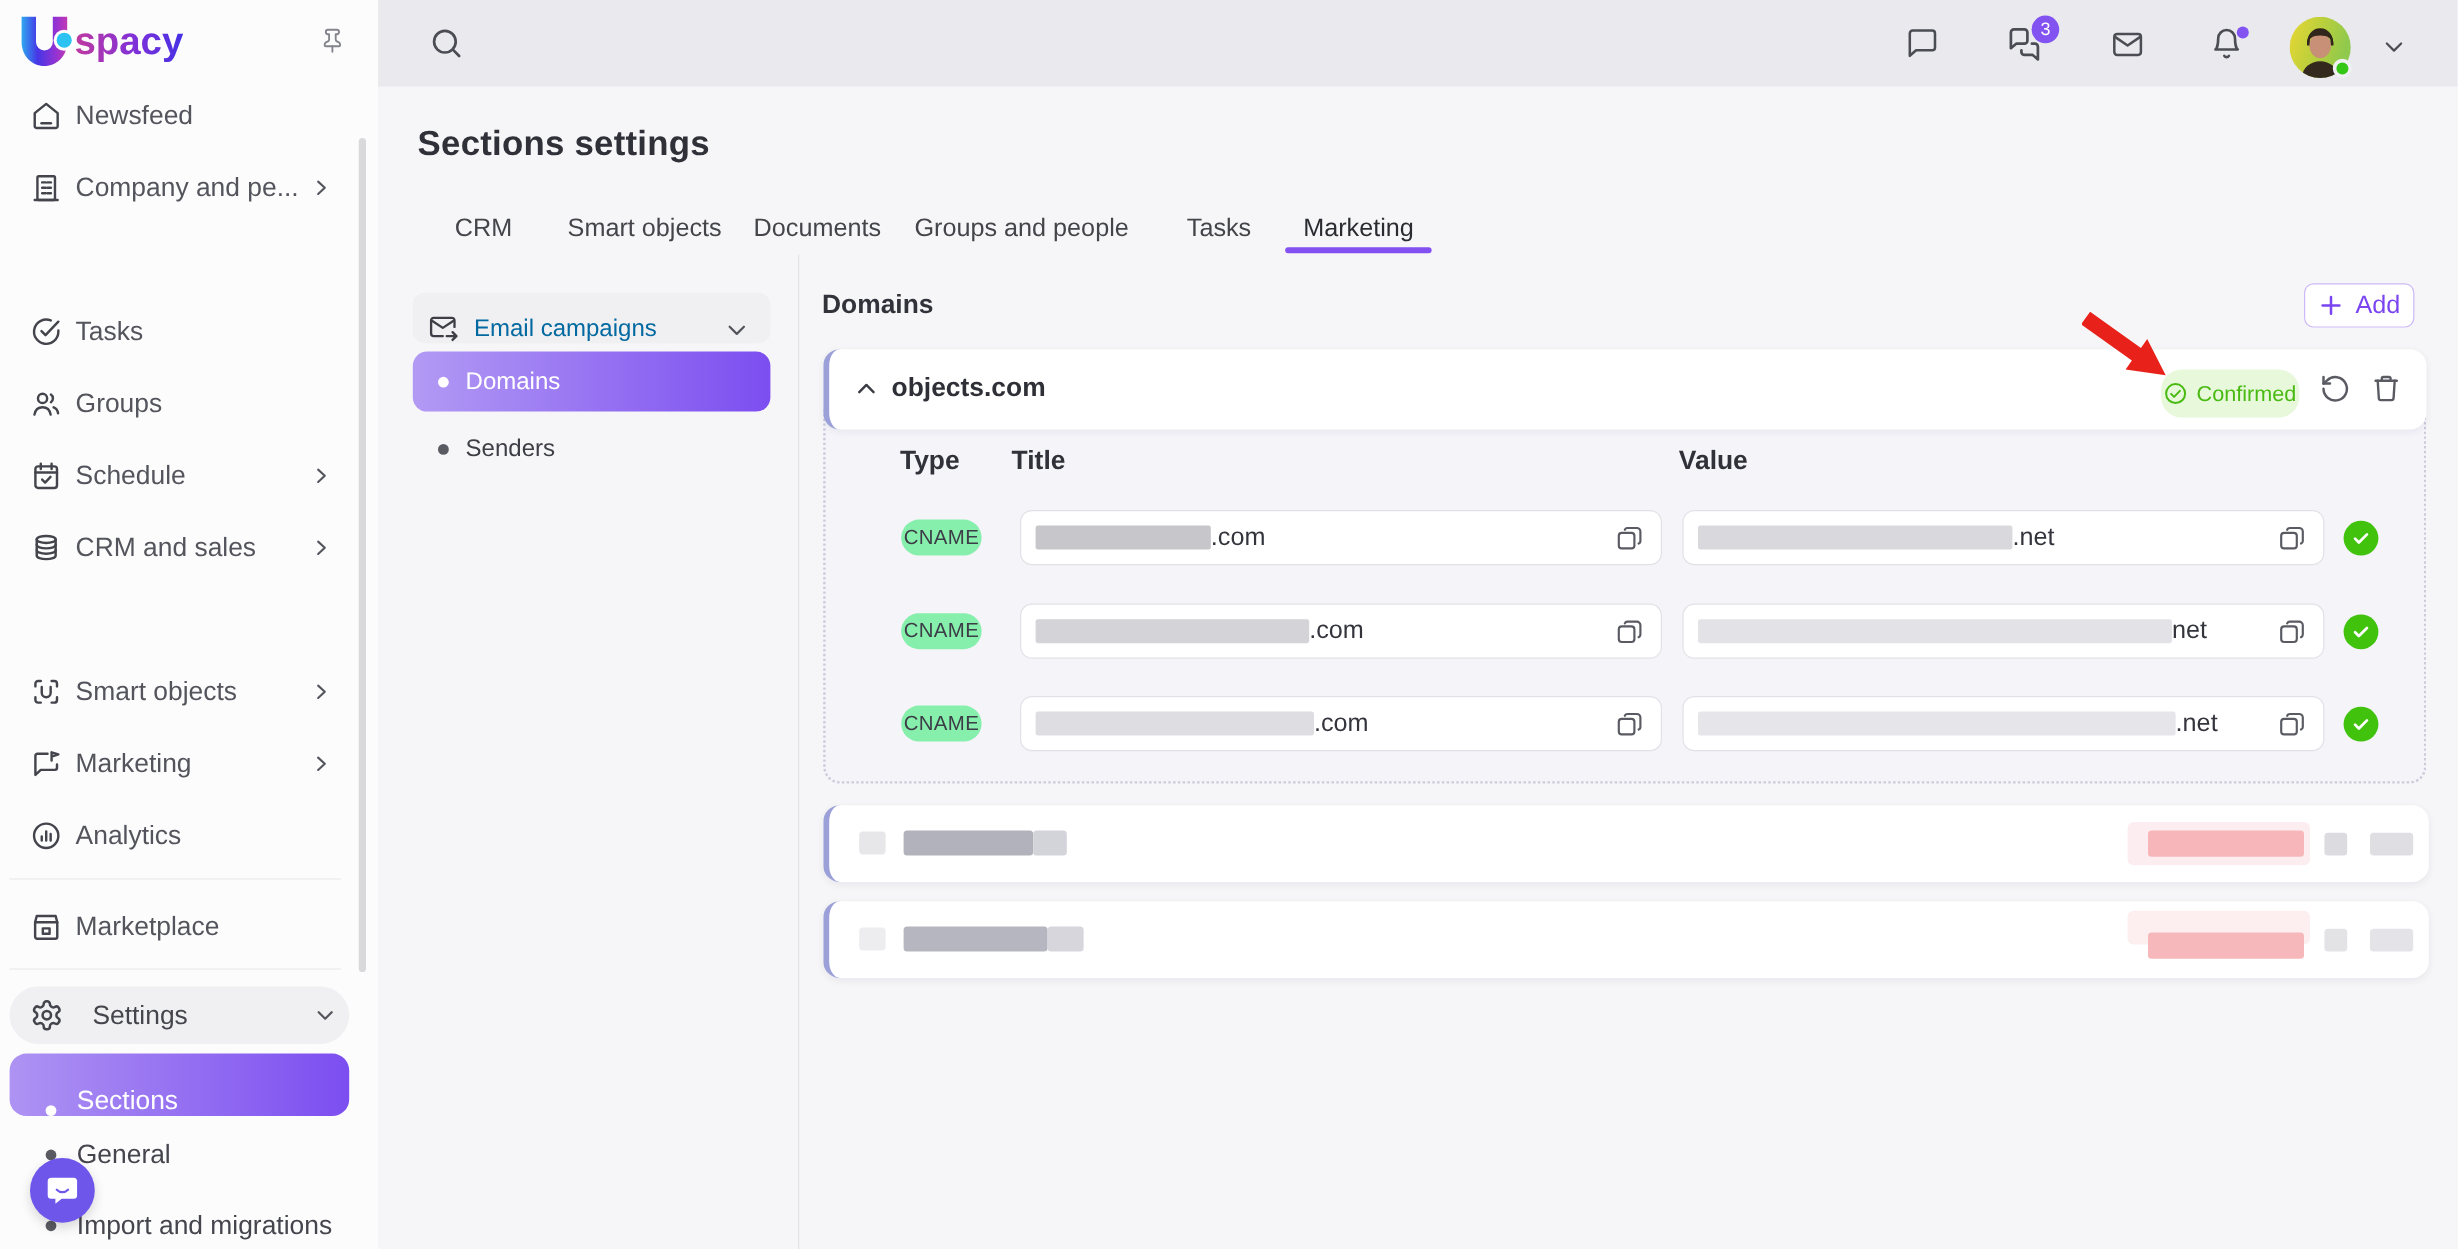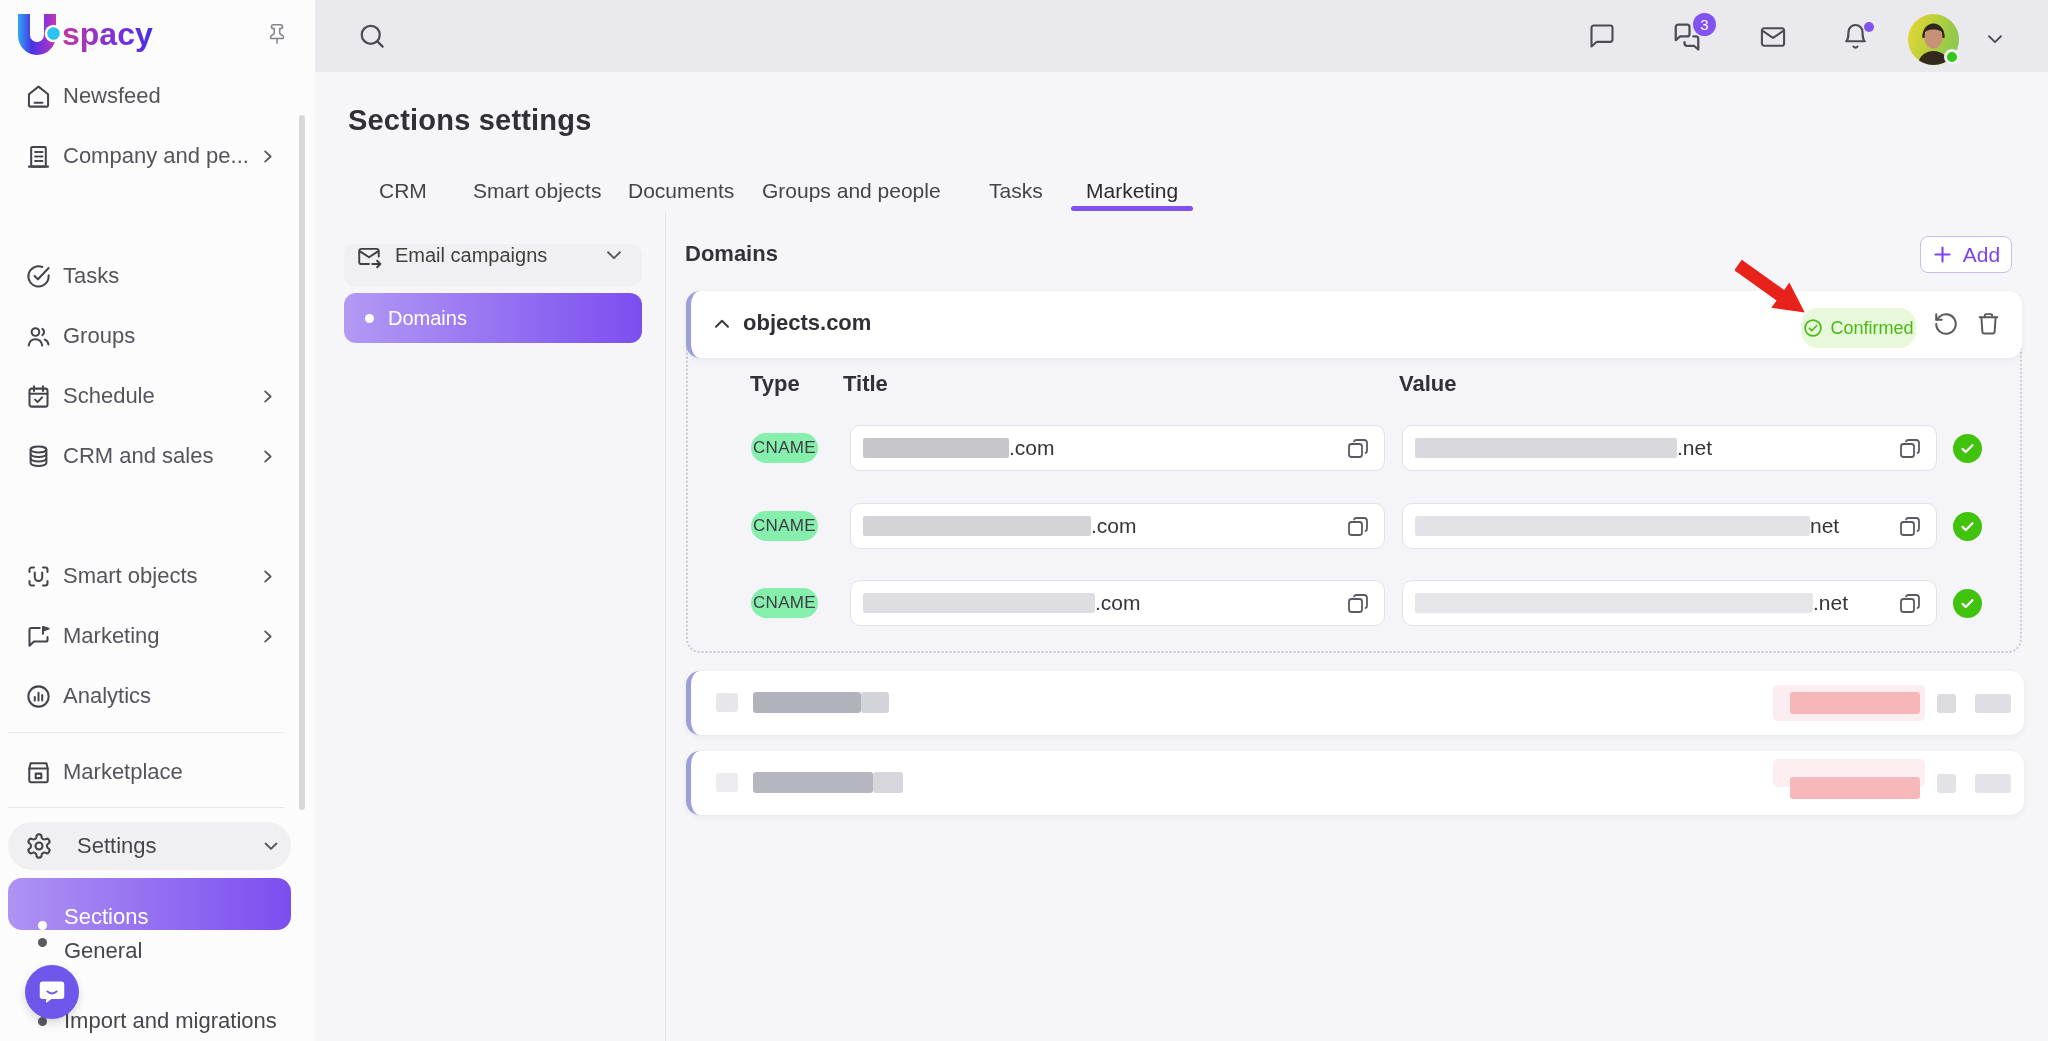--- a/index.html
+++ b/index.html
@@ -14,21 +14,21 @@
 .sdiv{position:absolute;left:8px;width:276px;height:1px;background:#e9e9ec}
 #scrollbar{position:absolute;left:299px;top:115px;width:6px;height:695px;border-radius:3px;background:#d9d9dc}
 
 #topbar{position:absolute;left:315px;top:0;width:1733px;height:72px;background:#e9e9ee}
 
 #vdiv{position:absolute;left:665px;top:212px;width:1px;height:829px;background:#e3e3e7}
 #title{position:absolute;left:348px;top:104px;font-size:29px;font-weight:700;color:#2f3038;letter-spacing:.2px}
 .tab{position:absolute;top:179px;font-size:21px;color:#44454b;white-space:nowrap}
 #tabline{position:absolute;left:1071px;top:206px;width:122px;height:5px;border-radius:3px;background:#8350f2}
 
-#emailpill{position:absolute;left:344px;top:244px;width:298px;height:42px;border-radius:10px;background:#f0f0f2;display:flex;align-items:flex-start;padding:0 12px;color:#404040;font-size:20px}
+#emailpill{position:absolute;left:344px;top:244px;width:298px;height:42px;border-radius:10px;background:#f0f0f2;display:flex;align-items:flex-end;padding:0 12px;color:#0369a1;font-size:20px}
 #domainpill{position:absolute;left:344px;top:293px;width:298px;height:50px;border-radius:12px;background:linear-gradient(90deg,#b29af4,#7c4ef0);display:flex;align-items:center;color:#fff;font-size:20px}
 .bullet{width:9px;height:9px;border-radius:50%;display:inline-block}
 #senders{position:absolute;left:344px;top:358px;width:298px;height:32px;display:flex;align-items:center;color:#3e3f46;font-size:20px}
 
 #domhead{position:absolute;left:685px;top:241px;font-size:22px;font-weight:700;color:#32333a}
 #addbtn{position:absolute;left:1920px;top:236px;width:92px;height:37px;border-radius:8px;background:#fff;border:1px solid #cdb9f7;color:#7a45f0;font-size:21px;display:flex;align-items:center;justify-content:center;font-weight:500}
 #card1{position:absolute;left:686px;top:291px;width:1336px;height:67px;background:#fff;border-radius:14px;border-left:5px solid #9ba0d9;box-shadow:0 2px 6px rgba(60,60,100,0.07)}
 #dashbox{position:absolute;left:686px;top:330px;width:1336px;height:323px;background:#f4f4f9;border:2px dotted #cbcbdc;border-radius:14px}
 .thead{position:absolute;font-size:22px;font-weight:700;color:#303139}
 .cname{position:absolute;left:751px;width:67px;height:30px;border-radius:15px;background:#86efac;color:#3c3d46;font-size:17px;display:flex;align-items:center;justify-content:center;letter-spacing:.3px}
@@ -102,20 +102,21 @@
         <path d="M21 11.5V6.5a2 2 0 0 0-2-2H5a2 2 0 0 0-2 2v10a2 2 0 0 0 2 2h7"></path>
         <path d="M4 7l8 5.2L20 7"></path>
         <path d="M15 18.5h7M19.5 15.5l3 3-3 3"></path>
       </svg>
   Email campaigns
   <svg style="position:absolute;left:259px" width="22" height="22" viewBox="0 0 24 24" fill="none" stroke="#54555c" stroke-width="2" stroke-linecap="round" stroke-linejoin="round">
         <path d="M5.5 9 12 15.5 18.5 9"></path>
       </svg>
 </div>
 <div id="domainpill"><span class="bullet" style="background:#fff;margin-left:21px;margin-right:14px"></span>Domains</div>
+<div id="senders"><span class="bullet" style="background:#5a5b62;margin-left:21px;margin-right:14px"></span>Senders</div>
 <div id="domhead">Domains</div>
 <div id="addbtn"><svg width="21" height="21" viewBox="0 0 24 24" fill="none" stroke="#7a45f0" stroke-width="2.4" stroke-linecap="round" style="margin-right:10px">
         <path d="M12 4v16M4 12h16"></path>
       </svg>Add</div>
 <div id="dashbox"></div>
 <div class="thead" style="left:750px;top:371px">Type</div>
 <div class="thead" style="left:843px;top:371px">Title</div>
 <div class="thead" style="left:1399px;top:371px">Value</div>
 
 <div class="cname" style="top:433px">CNAME</div>
@@ -309,21 +310,21 @@
           <circle cx="12" cy="12" r="3"></circle>
         </svg>
     Settings
     <svg style="position:absolute;left:253px" width="20" height="20" viewBox="0 0 24 24" fill="none" stroke="#54555c" stroke-width="2.2" stroke-linecap="round" stroke-linejoin="round">
           <path d="M5.5 9 12 15.5 18.5 9"></path>
         </svg>
   </div>
   <div class="abs" style="left:8px;top:878px;width:283px;height:52px;border-radius:14px;background:linear-gradient(90deg,#ae93f3,#7c4ef0);display:flex;align-items:flex-end;color:#fff;font-size:22px">
     <span class="bullet" style="background:#fff;margin-left:30px;margin-right:17px"></span>Sections
   </div>
-  <div class="abs" style="left:8px;top:938px;width:283px;height:48px;display:flex;color:#45464d;font-size:22px">
+  <div class="abs" style="left:8px;top:938px;width:283px;height:48px;display:flex;align-items:center;color:#45464d;font-size:22px">
     <span class="bullet" style="background:#5a5b62;margin-left:30px;margin-right:17px"></span>General
   </div>
   <div class="abs" style="left:8px;top:997px;width:307px;height:48px;display:flex;align-items:center;color:#45464d;font-size:22px">
     <span class="bullet" style="background:#5a5b62;margin-left:30px;margin-right:17px"></span>Import and migrations
   </div>
   <div id="scrollbar"></div>
 </div>
 <div id="chatbtn">
       <svg width="28" height="28" viewBox="0 0 24 24" fill="#fff">
         <path d="M4 3h16a2.5 2.5 0 0 1 2.5 2.5v10A2.5 2.5 0 0 1 20 18h-8.5L7 21.5V18H4a2.5 2.5 0 0 1-2.5-2.5v-10A2.5 2.5 0 0 1 4 3z"></path>

